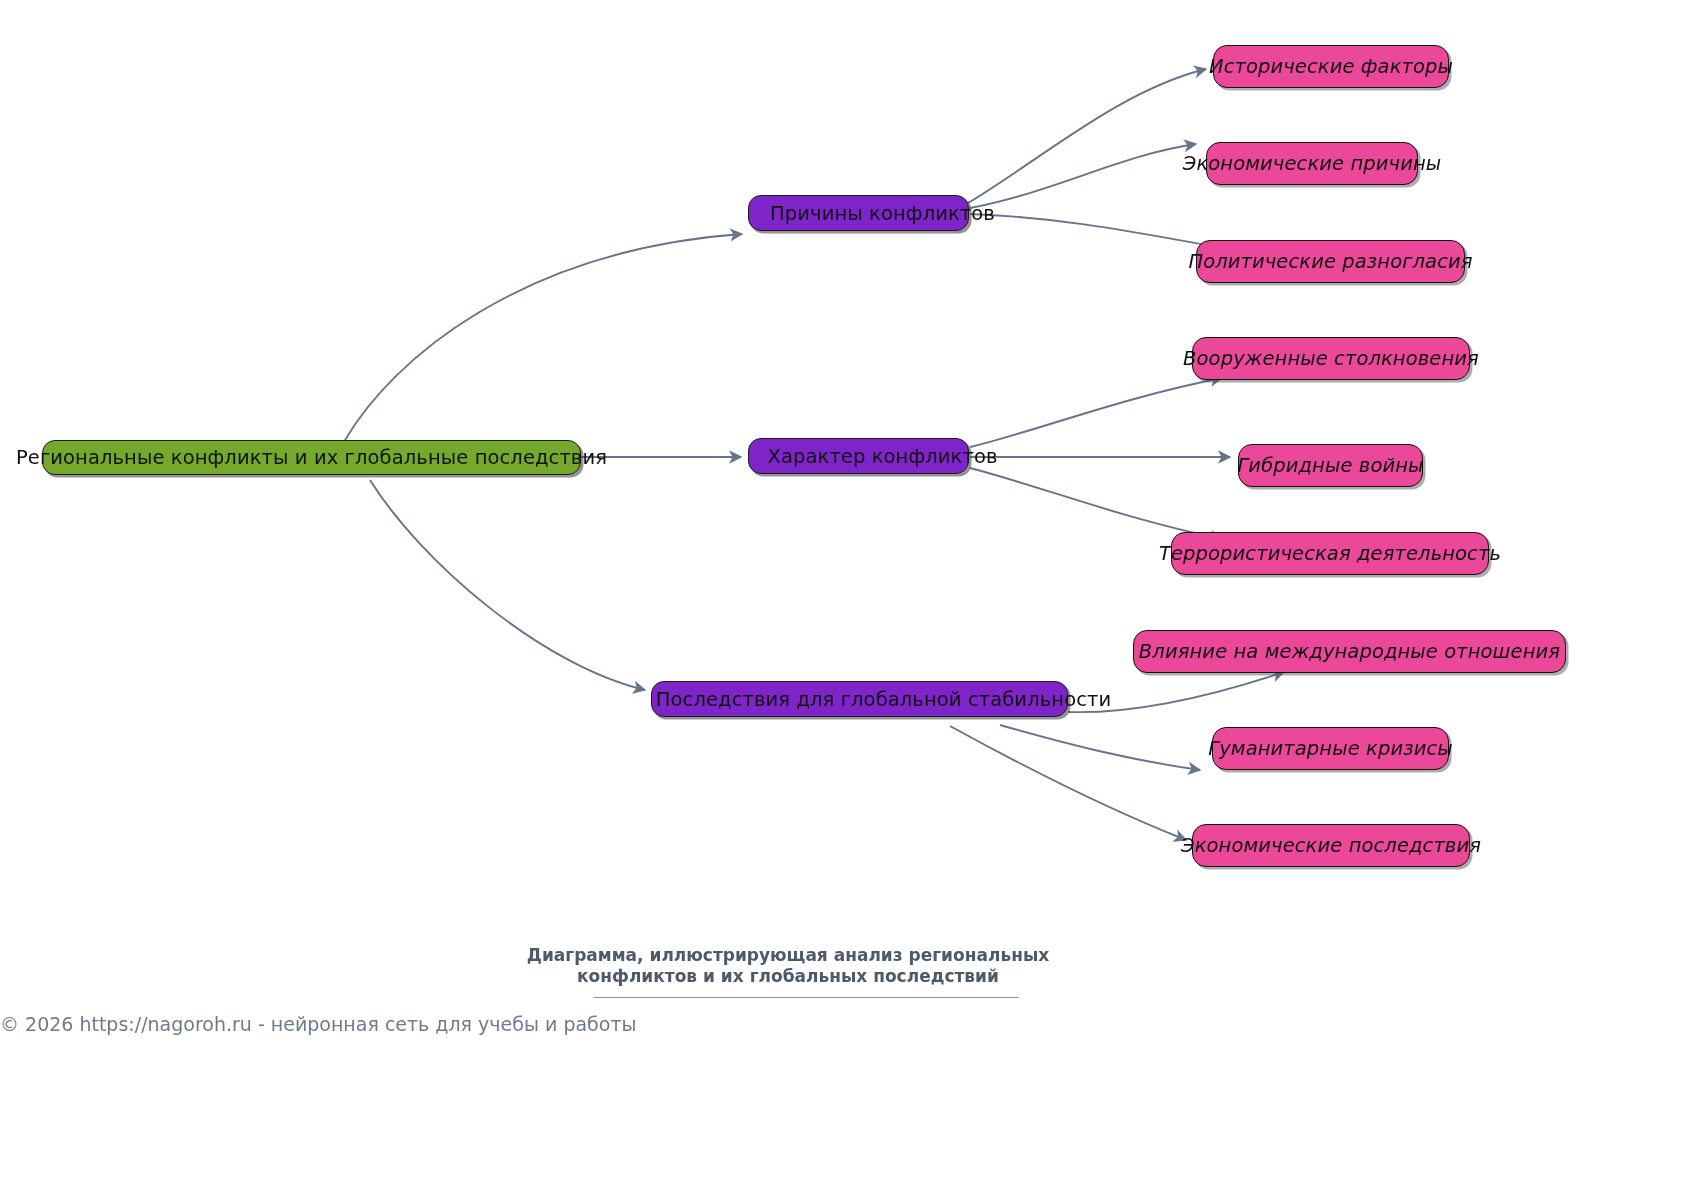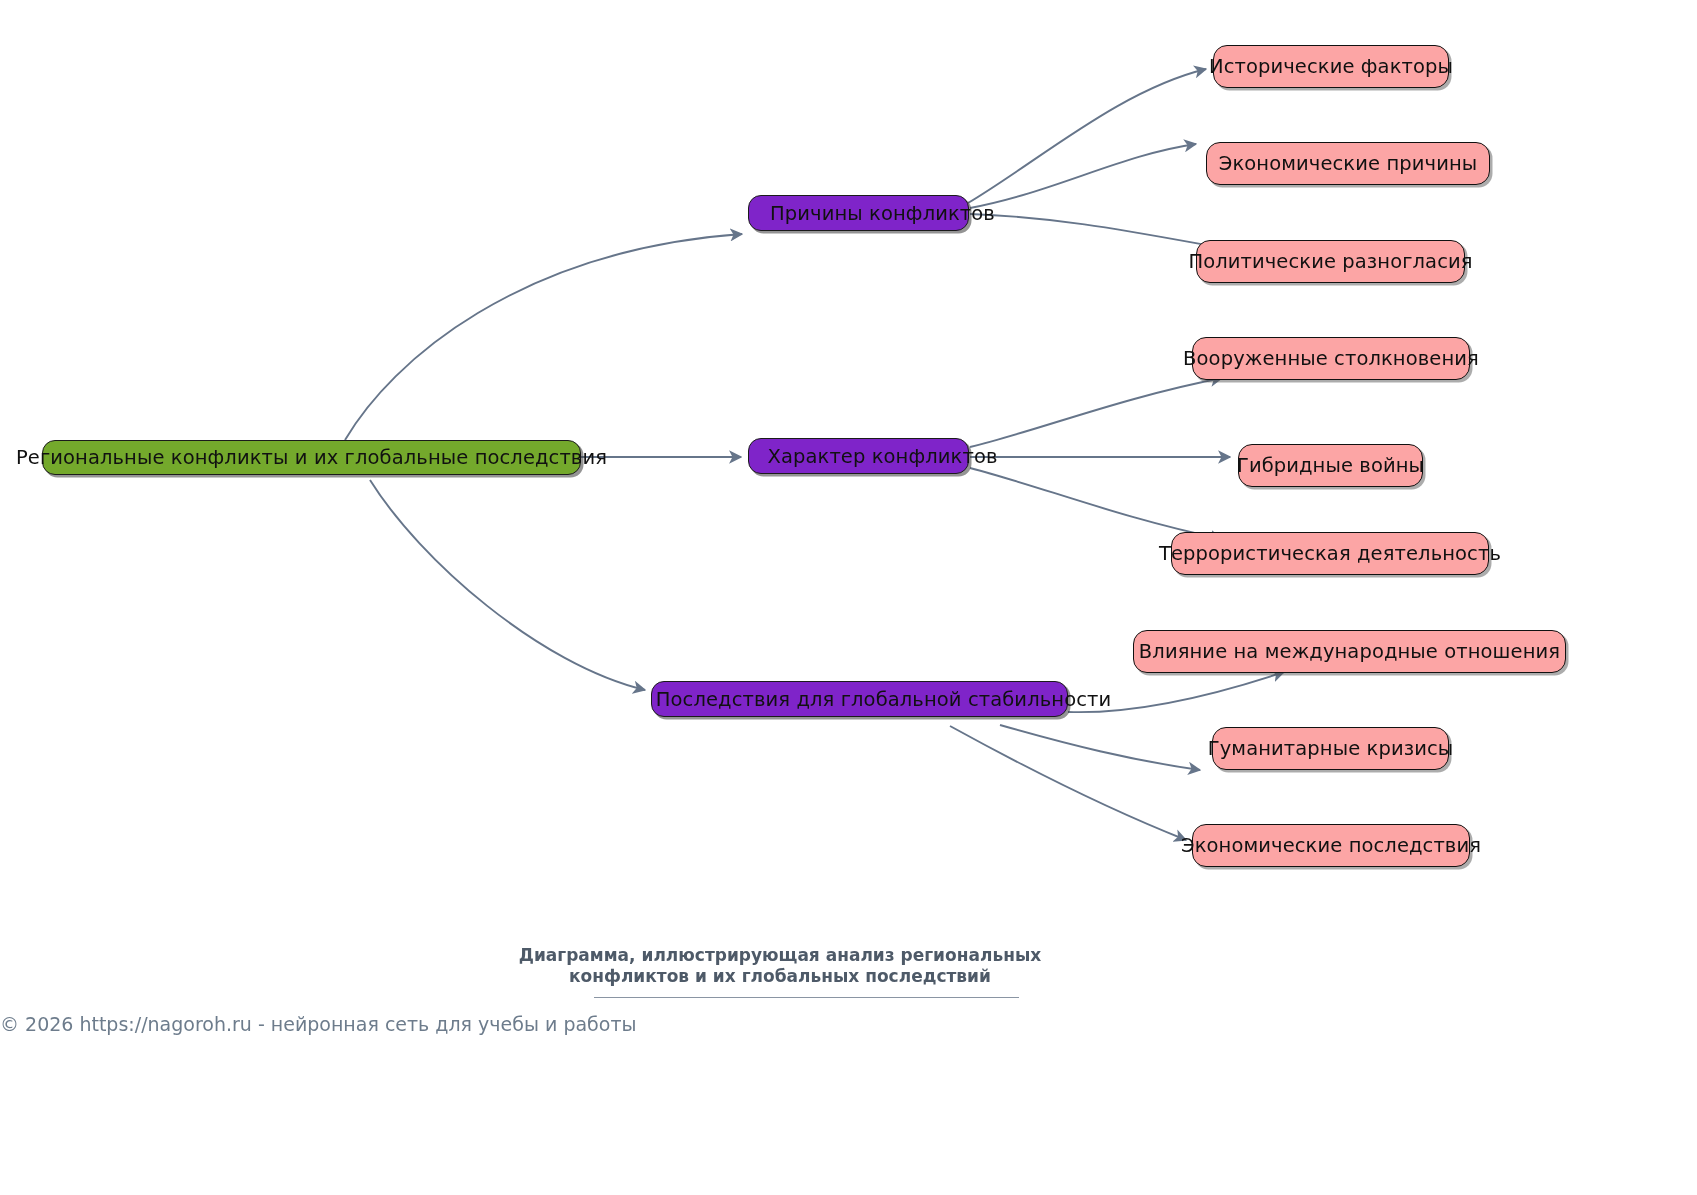--- a/index.html
+++ b/index.html
@@ -52,37 +52,39 @@
   .node-branch {
     background: #7f24c9;
     border: 1.6px solid #1b1b1b;
     color: #111111;
     font-size: 19.5px;
     box-shadow: 2.5px 2.5px 0 rgba(60,60,60,0.55);
     padding-left: 48px;
   }
 
   .node-leaf {
-    background: #fca5a5;
+    background: #ec4899;
     border: 1.7px solid #111111;
     color: #111111;
     font-size: 19.5px;
     border-radius: 14px;
     box-shadow: 2.5px 2.5px 0 rgba(70,70,70,0.45);
+    font-style: italic;
   }
 
   .caption {
     position: absolute;
     left: 0;
     width: 1560px;
     text-align: center;
     color: #4e5a68;
     font-weight: bold;
     font-size: 17px;
     line-height: 21px;
+    padding-left: 8px;
   }
 
   .caption-rule {
     position: absolute;
     height: 0;
     border-top: 1.5px solid #8a95a3;
   }
 
   .footer {
     position: absolute;
@@ -129,21 +131,21 @@
     <span>Региональные конфликты и их глобальные последствия</span>
   </div>
 
   <div class="node node-branch" style="left:748px; top:195px; width:221px; height:36px;">
     <span>Причины конфликтов</span>
   </div>
 
   <div class="node node-leaf" style="left:1213px; top:45px; width:236px; height:43px;">
     <span>Исторические факторы</span>
   </div>
-  <div class="node node-leaf" style="left:1206px; top:142px; width:284px; height:43px;">
+  <div class="node node-leaf" style="left:1206px; top:142px; width:212px; height:43px;">
     <span>Экономические причины</span>
   </div>
   <div class="node node-leaf" style="left:1196px; top:240px; width:269px; height:43px;">
     <span>Политические разногласия</span>
   </div>
 
   <div class="node node-branch" style="left:748px; top:438px; width:221px; height:36px;">
     <span>Характер конфликтов</span>
   </div>
 

